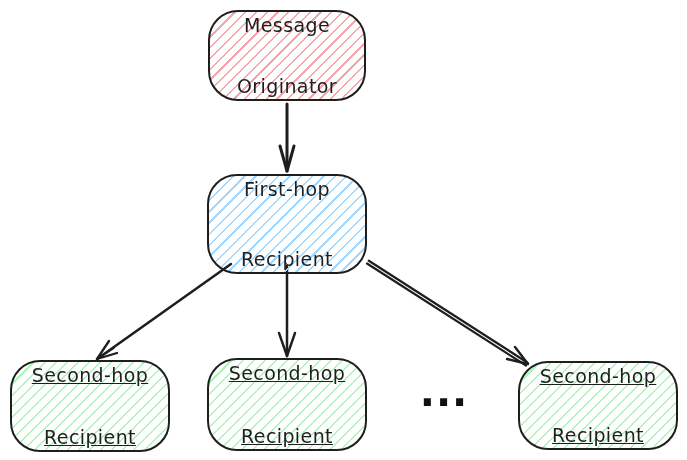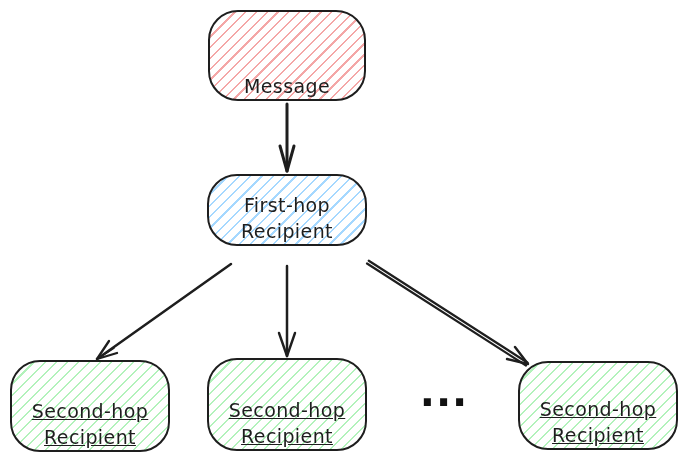--- a/index.html
+++ b/index.html
@@ -14,21 +14,21 @@
     position:absolute;left:0;top:0;width:687px;height:460px;
   }
   .node{
     position:absolute;
     box-sizing:border-box;
     border:2.6px solid #1e1e1e;
     border-radius:30px;
     display:flex;
     flex-direction:column;
     align-items:center;
-    justify-content:flex-end;
+    justify-content:space-between;
     text-align:center;
     color:#1e1e1e;
     font-size:19px;
     line-height:26px;
     letter-spacing:0.4px;
   }
   .node .label-line{white-space:nowrap;}
   
   .hatch-red{
     background:repeating-linear-gradient(-45deg,
@@ -37,21 +37,21 @@
   .hatch-blue{
     background:repeating-linear-gradient(-45deg,
       #a5d8ff 0px, #a5d8ff 1.7px, rgba(0,0,0,0) 1.7px, rgba(0,0,0,0) 8px);
   }
   .hatch-green{
     background:repeating-linear-gradient(-45deg,
       #b2f2bb 0px, #b2f2bb 1.7px, rgba(0,0,0,0) 1.7px, rgba(0,0,0,0) 7.8px);
     text-decoration:underline;
   }
   .node-originator{left:208px;top:10px;width:158px;height:91px;}
-  .node-first-hop{left:207px;top:174px;width:160px;height:72px;}
+  .node-first-hop{left:207px;top:174px;width:160px;height:100px;}
   .node-second-left{left:10px;top:360px;width:160px;height:92px;}
   .node-second-mid{left:207px;top:358px;width:160px;height:93px;}
   .node-second-right{left:518px;top:361px;width:160px;height:89px;}
   .ellipsis{
     position:absolute;
     left:416px;top:372px;width:56px;height:44px;
     text-align:center;
     font-weight:bold;
     font-size:40px;
     line-height:40px;
@@ -80,20 +80,21 @@
     </g>
     <g>
       <line x1="367" y1="263.5" x2="526" y2="365.5" stroke-width="2.2"></line>
       <line x1="368.8" y1="260.7" x2="527.6" y2="362.7" stroke-width="2.2"></line>
       <polyline points="507,359 528,364 515,347" stroke-width="2.4"></polyline>
     </g>
   </svg>
 
   <div class="node hatch-red node-originator">
     <span class="label-line">Message</span>
+    <span class="label-line">Originator</span>
   </div>
 
   <div class="node hatch-blue node-first-hop">
     <span class="label-line">First-hop</span>
     <span class="label-line">Recipient</span>
   </div>
 
   <div class="node hatch-green node-second-left">
     <span class="label-line">Second-hop</span>
     <span class="label-line">Recipient</span>

